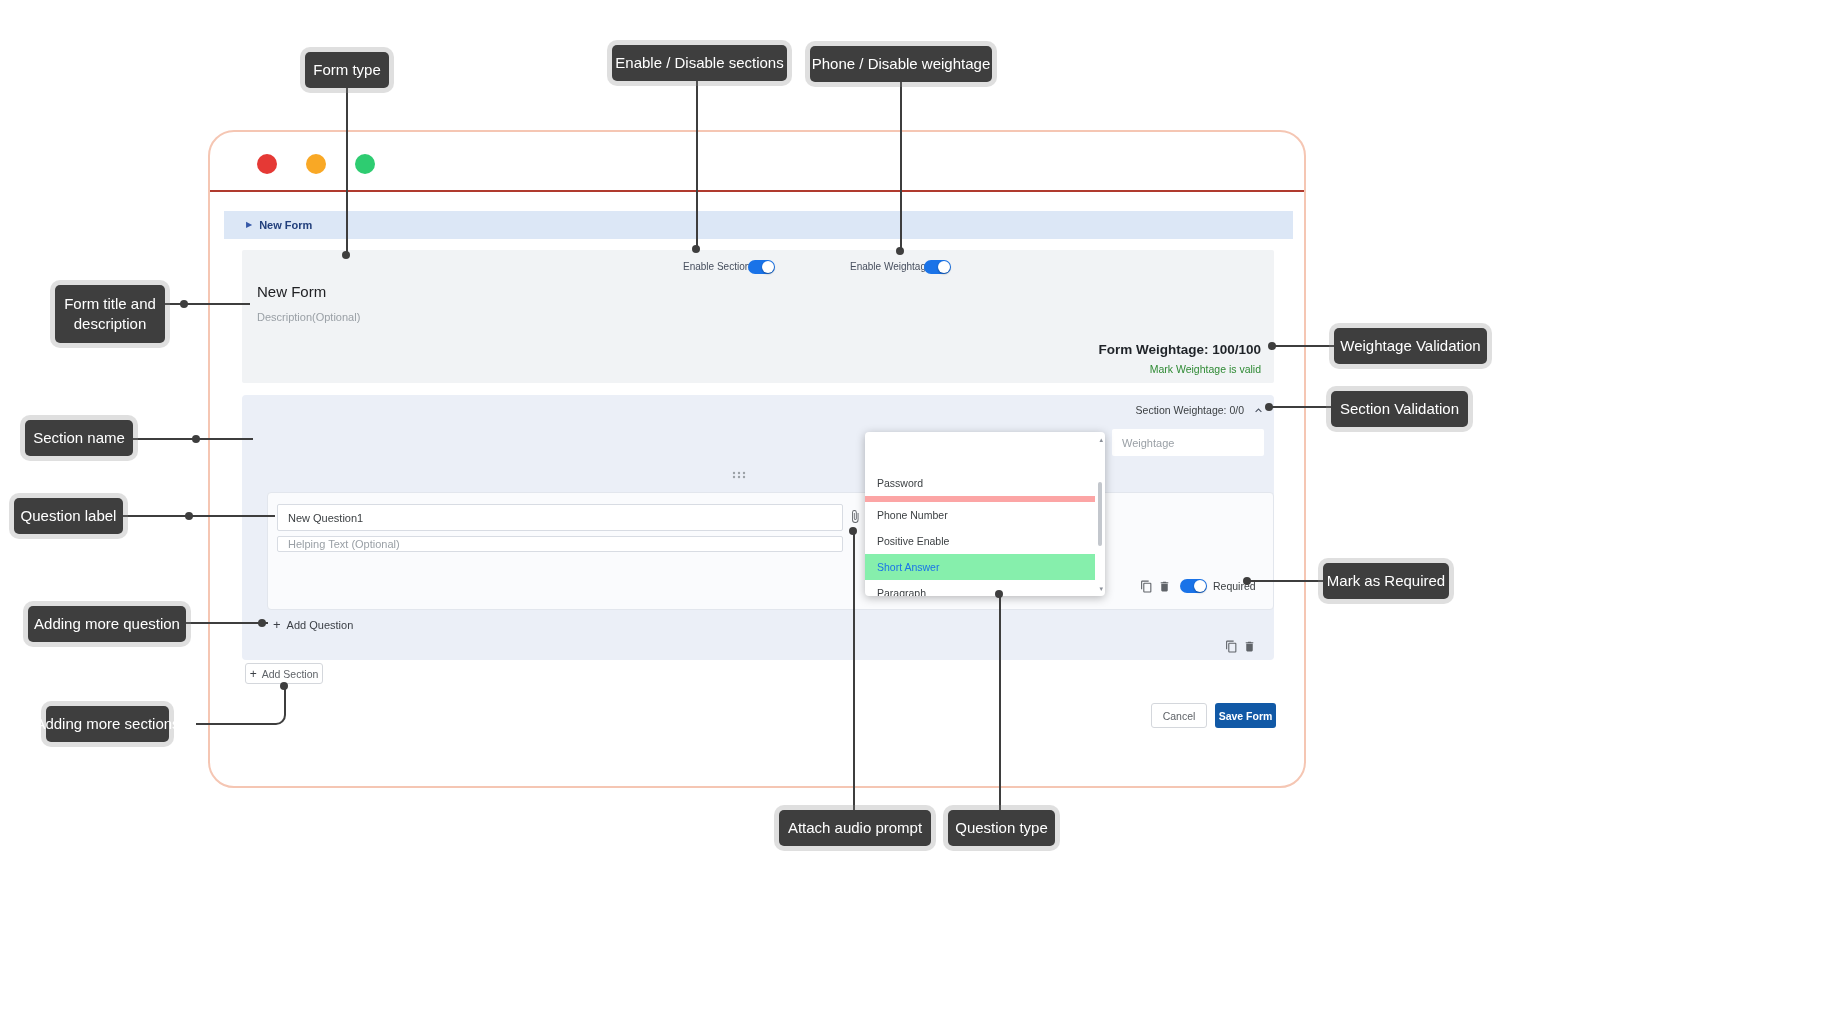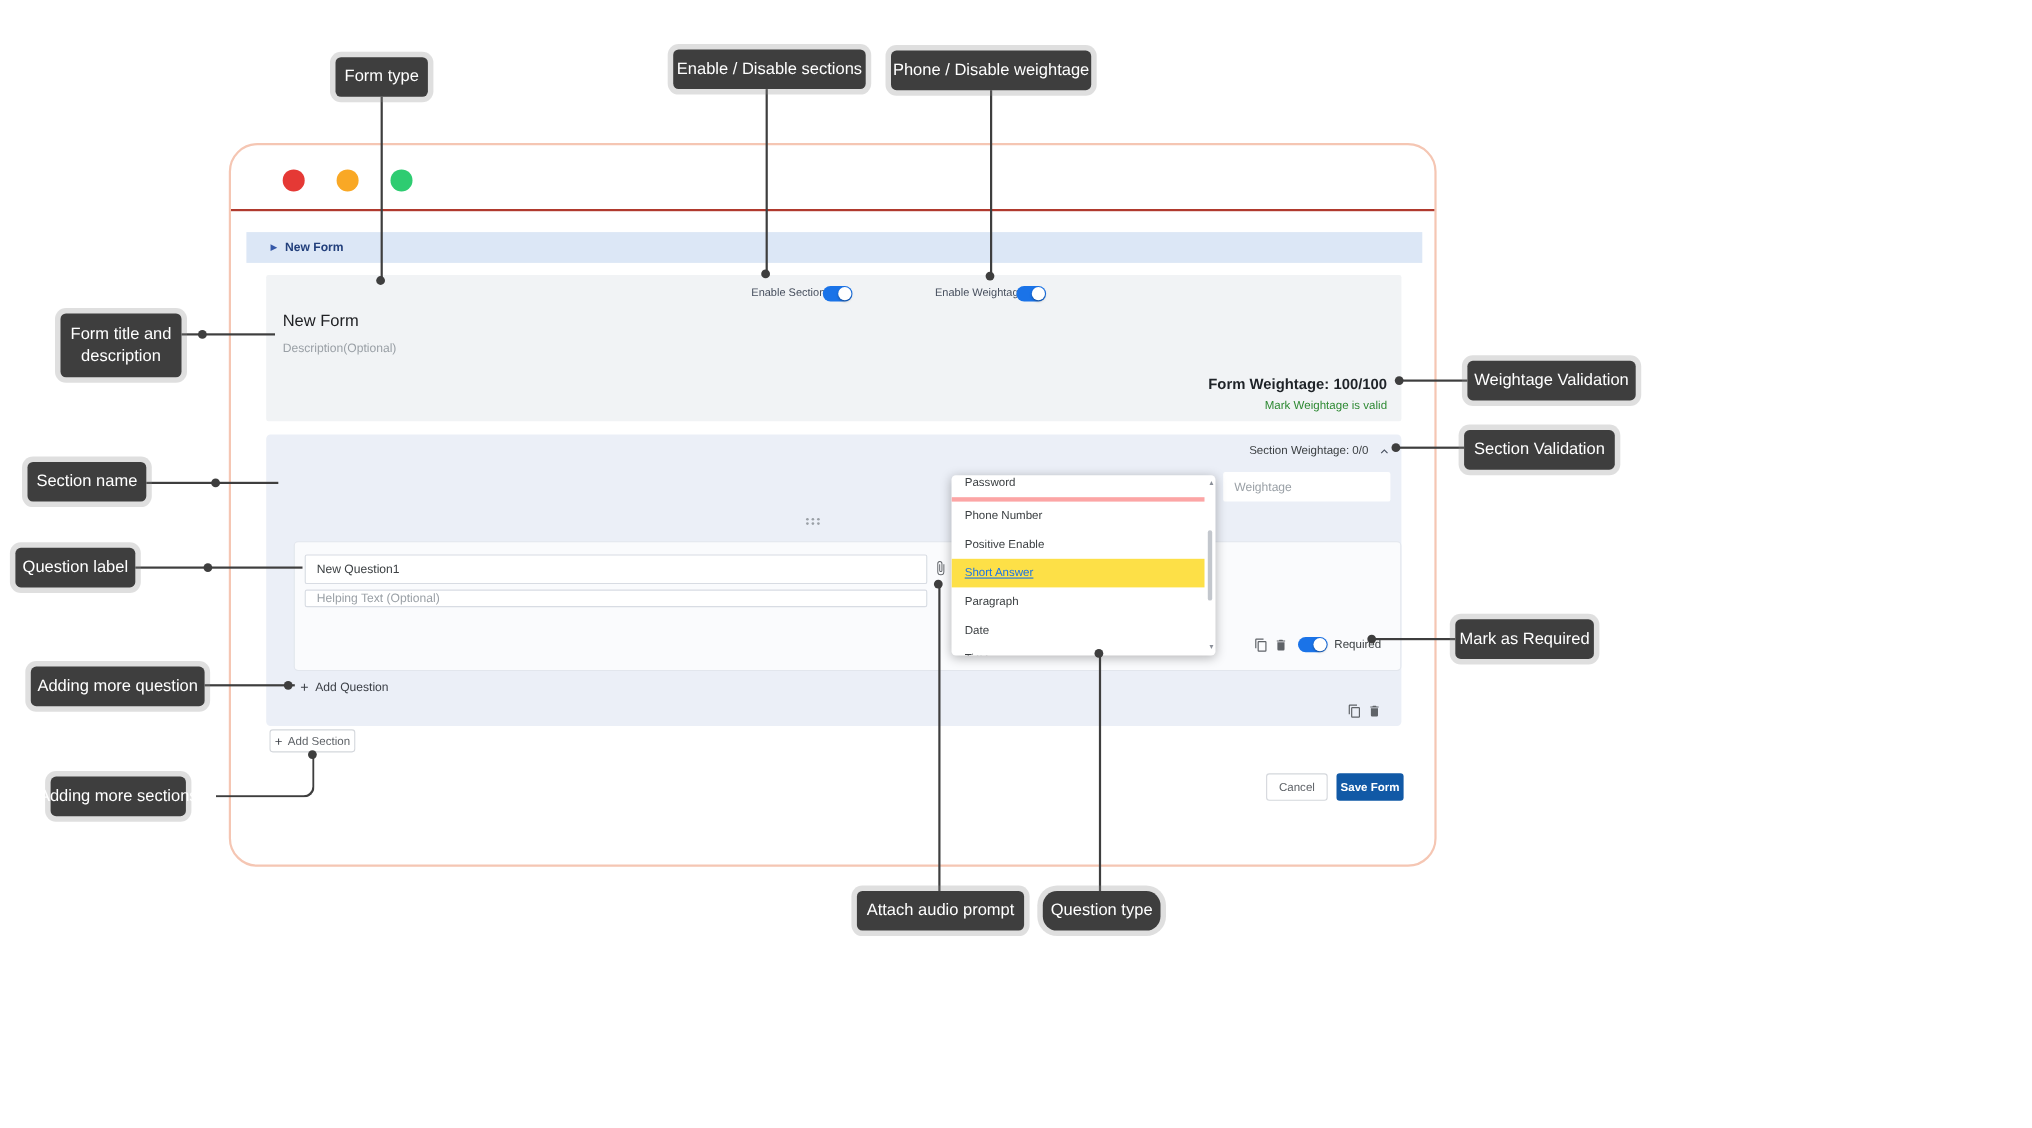--- a/index.html
+++ b/index.html
@@ -66,22 +66,22 @@
   .btn-outline{background:#fff;border:1px solid #d4d7dc;color:#5f6368;}
   .btn-primary{background:var(--save-blue);border:none;color:#fff;font-weight:600;}
 
   .draghandle{position:absolute;left:521px;top:333px;cursor:grab;}
 
   
   .dropdown{position:absolute;left:865px;top:432px;width:240px;height:164px;background:#fff;border-radius:4px;
     box-shadow:0 2px 10px rgba(0,0,0,.28);overflow:hidden;z-index:40;}
   .dd-list{position:absolute;left:0;right:10px;top:-6px;}
   .dd-item{height:26px;line-height:26px;padding-left:12px;font-size:10.5px;color:#3c4043;cursor:pointer;white-space:nowrap;}
-  .dd-item.divider{border-bottom:4px solid #fca5a5;}
-  .dd-item.selected{background:#fde047;color:var(--accent);text-decoration:underline;}
+  .dd-item.divider{border-bottom:6px solid #fca5a5;margin-top:44px;}
+  .dd-item.selected{background:#86efac;color:var(--accent);}
   .dd-scroll{position:absolute;right:1px;top:2px;bottom:2px;width:9px;}
   .dd-thumb{position:absolute;right:2px;top:48px;width:4px;height:64px;background:#c3c7cd;border-radius:2px;}
   .dd-arrow{position:absolute;right:1px;font-size:7px;color:#8a8f98;line-height:1;}
 
   
   .callout{position:absolute;background:var(--callout-bg);color:#fff;font-size:15px;border-radius:5px;
     display:flex;align-items:center;justify-content:center;text-align:center;line-height:1.35;
     box-shadow:0 0 0 5px rgba(140,140,140,.28);z-index:60;white-space:nowrap;box-sizing:border-box;}
   .callout.wrap{white-space:normal;}
   .vline{position:absolute;width:2px;background:#3e3e3e;z-index:55;}
@@ -264,15 +264,15 @@
   <div class="callout" style="left:810px;top:46px;width:182px;height:36px;">Phone / Disable weightage</div>
   <div class="callout wrap" style="left:55px;top:285px;width:110px;height:58px;">Form title and description</div>
   <div class="callout" style="left:1334px;top:328px;width:153px;height:36px;">Weightage Validation</div>
   <div class="callout" style="left:1331px;top:391px;width:137px;height:36px;">Section Validation</div>
   <div class="callout" style="left:25px;top:420px;width:108px;height:36px;">Section name</div>
   <div class="callout" style="left:14px;top:498px;width:109px;height:36px;">Question label</div>
   <div class="callout" style="left:1323px;top:563px;width:126px;height:36px;">Mark as Required</div>
   <div class="callout" style="left:28px;top:606px;width:158px;height:36px;">Adding more question</div>
   <div class="callout" style="left:46px;top:706px;width:123px;height:36px;">Adding more sections</div>
   <div class="callout" style="left:779px;top:810px;width:152px;height:36px;">Attach audio prompt</div>
-  <div class="callout" style="left:948px;top:810px;width:107px;height:36px;border-radius:13px;">Question type</div>
+  <div class="callout" style="left:948px;top:810px;width:107px;height:36px;">Question type</div>
 
 </div>
 
 </body></html>

